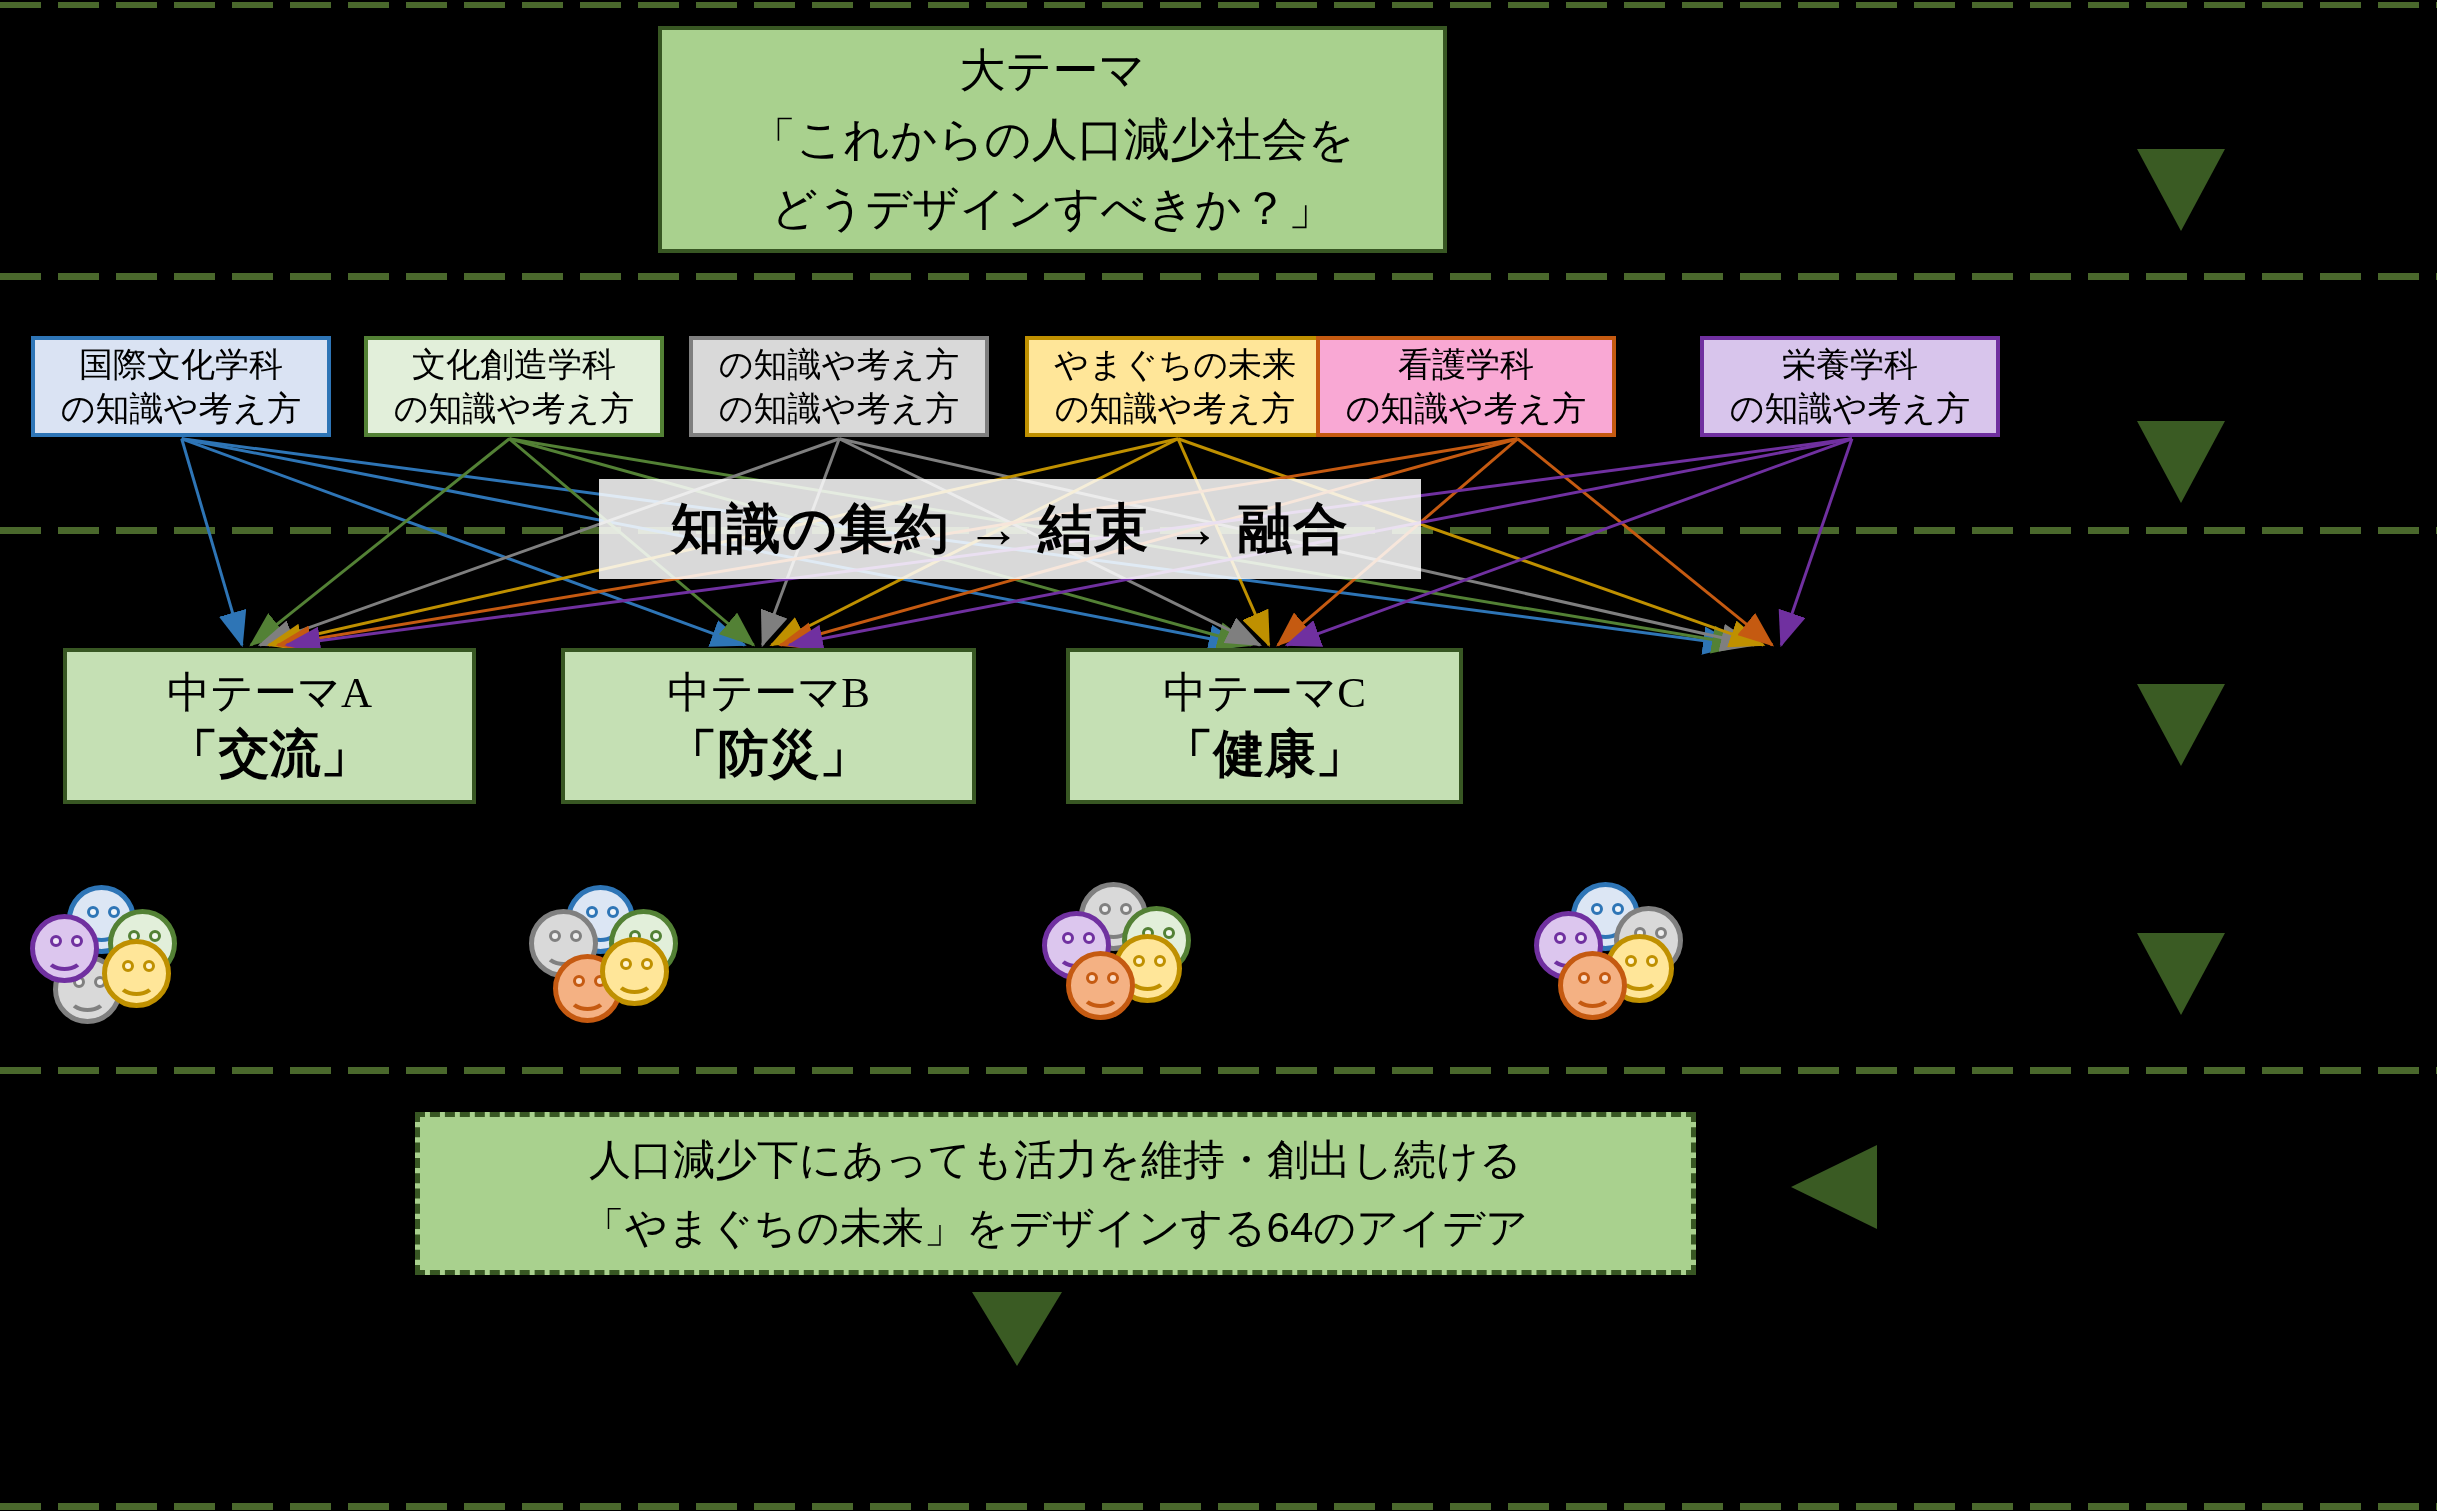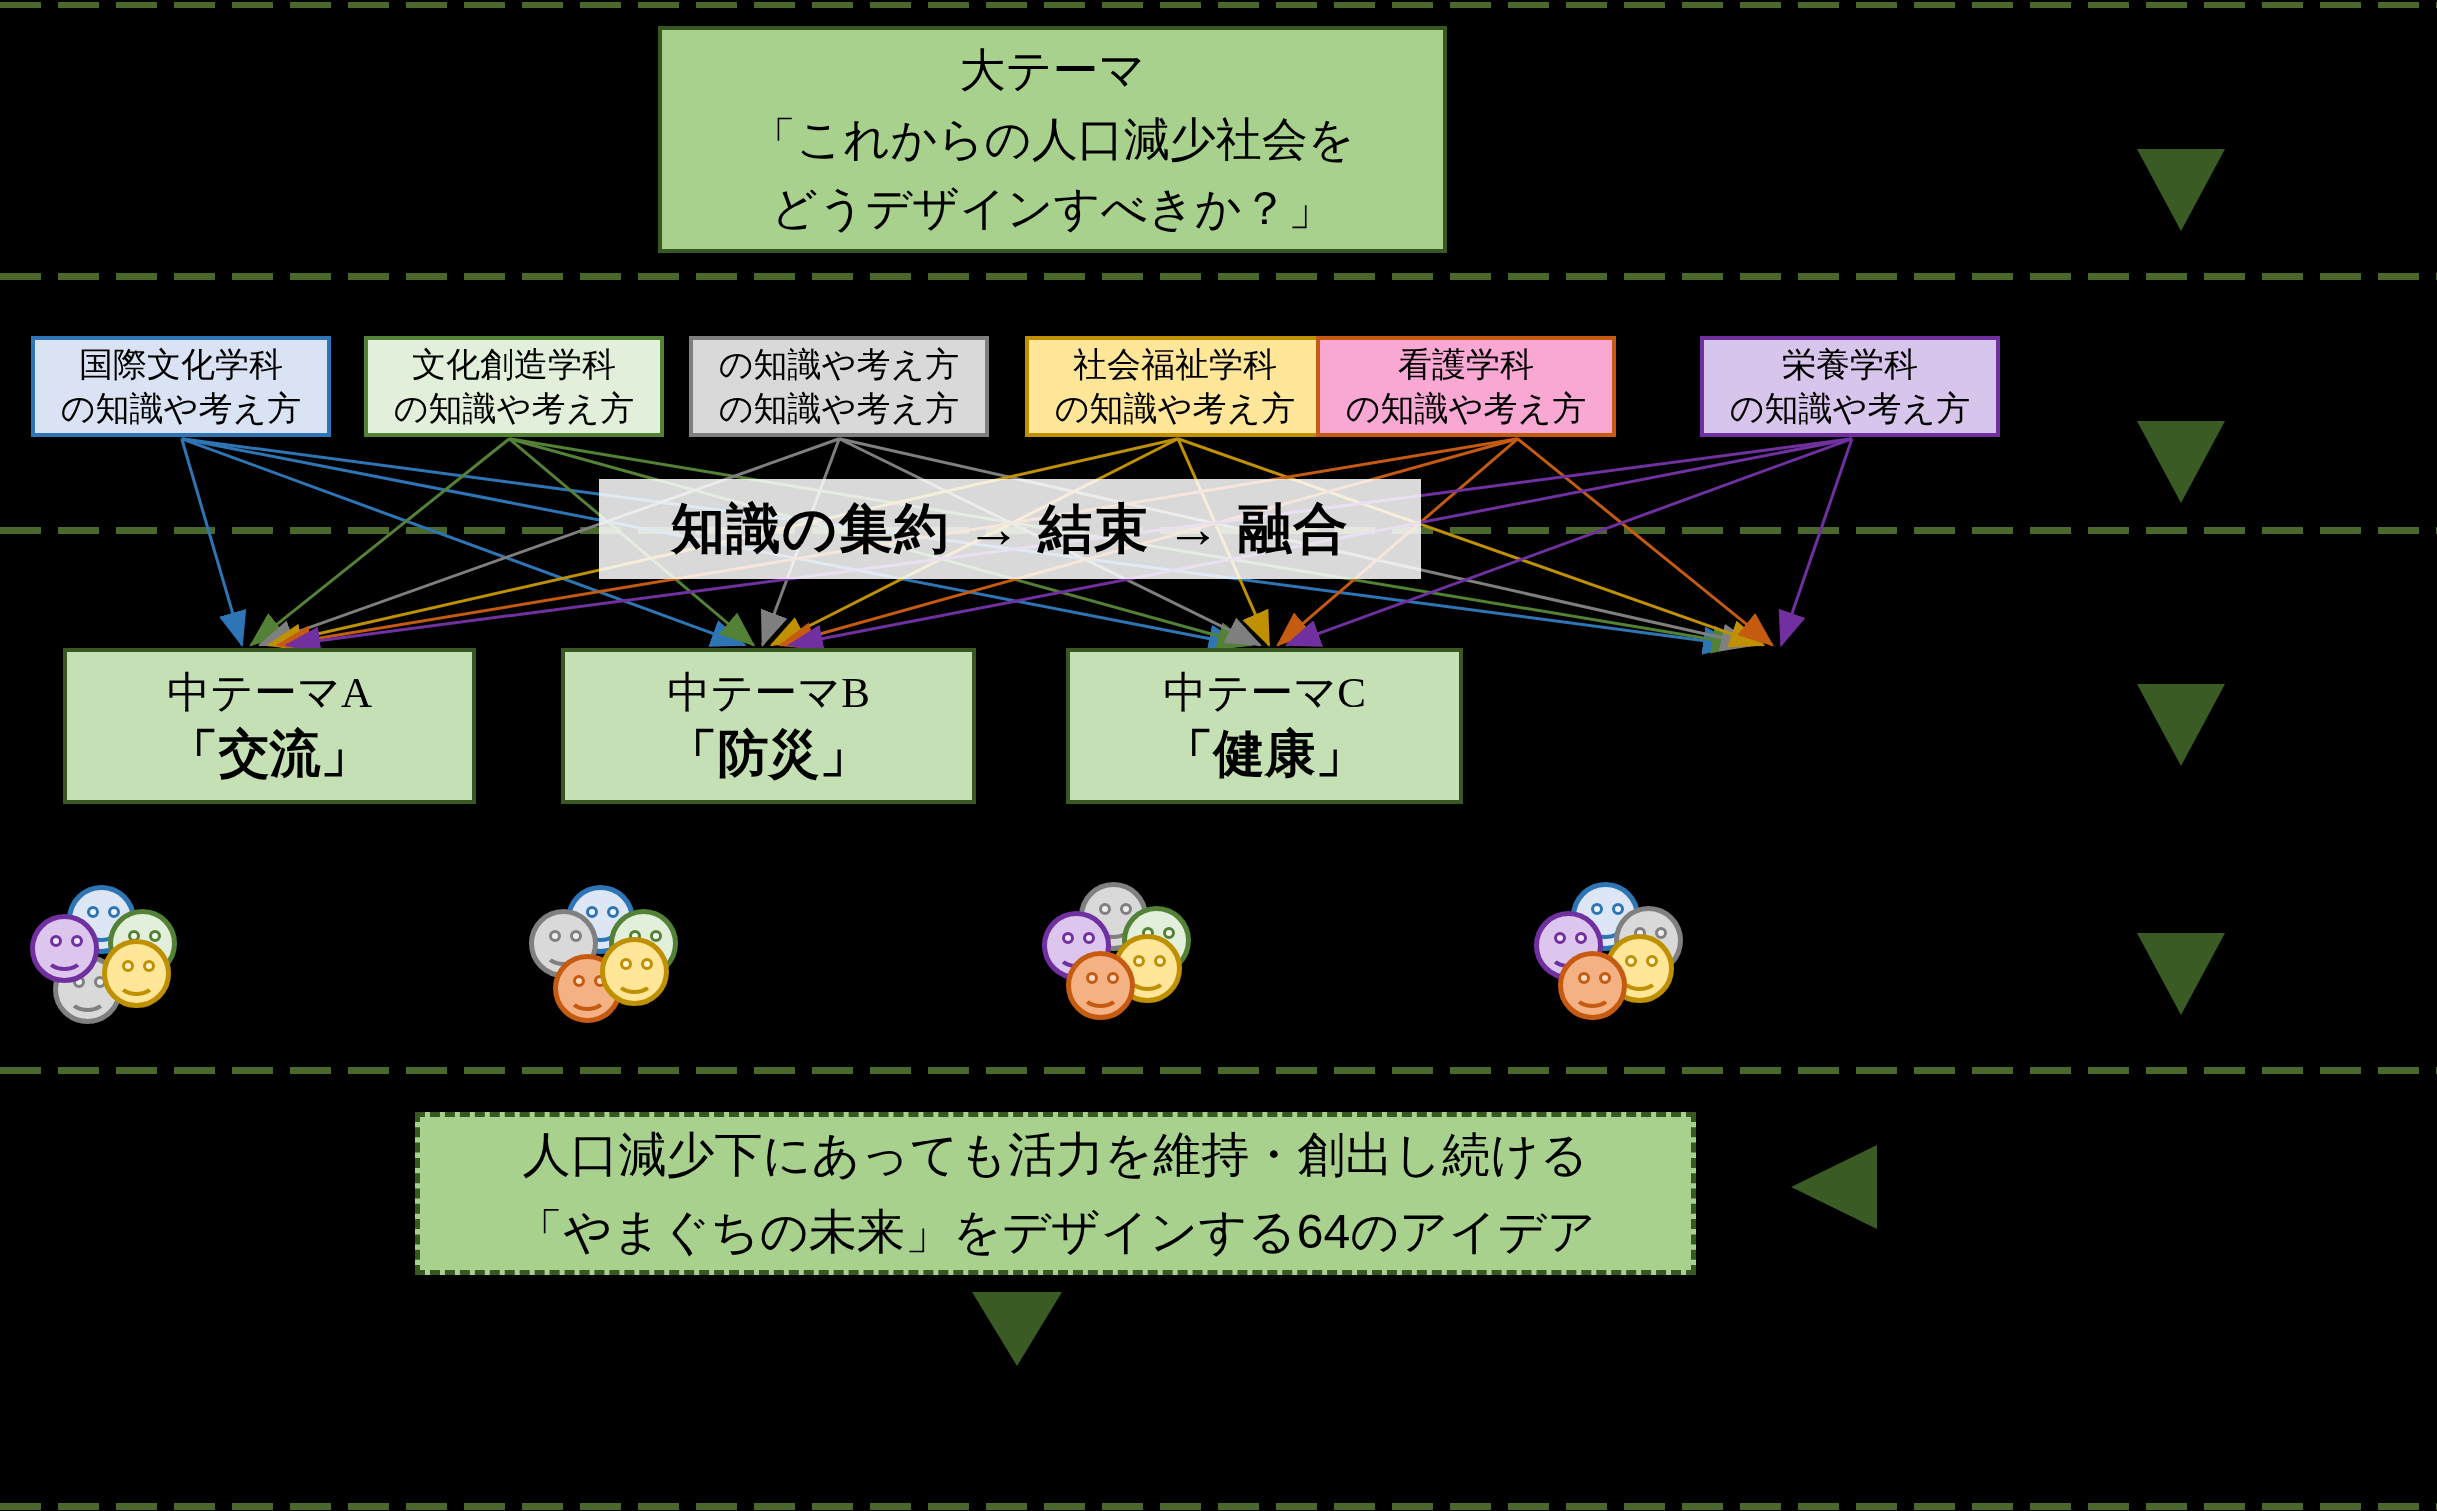--- a/index.html
+++ b/index.html
@@ -16,21 +16,21 @@
   
   .dept{top:336px;width:300px;height:101px;font-size:34px;line-height:1.28;border-style:solid;border-width:4.5px;}
   
   .fusion{left:599px;top:479px;width:822px;height:100px;background:rgba(255,255,255,0.85);
           font-size:54px;font-weight:600;letter-spacing:1.5px;}
   
   .mid{top:648px;height:156px;background:#C5E0B4;border:4.5px solid #385723;font-size:43px;line-height:1.3;}
   .mid .l2{font-size:51px;font-weight:bold;}
   
   .bottom-box{left:415px;top:1112px;width:1281px;height:163px;background:#A9D18E;
-              border:5.2px dashed #385723;font-size:48px;line-height:1.6;}
+              border:5.2px dashed #385723;font-size:42px;line-height:1.6;}
   
   #connector-layer{position:absolute;left:0;top:0;width:2438px;height:1512px;pointer-events:none;}
   
   .tri-down{position:absolute;width:0;height:0;border-left:44px solid transparent;
             border-right:44px solid transparent;border-top:82px solid #3A5B23;}
   .tri-left{position:absolute;width:0;height:0;border-top:42px solid transparent;
             border-bottom:42px solid transparent;border-right:86px solid #3A5B23;}
   
   .cluster{position:absolute;width:156px;height:149px;}
   .face{position:absolute;width:69px;height:69px;border-radius:50%;box-sizing:border-box;border-width:5.2px;border-style:solid;}
@@ -62,21 +62,21 @@
   </div>
   <div class="box dept" style="left:364px;background:#E2EFDA;border-color:#538135">
     <div>文化創造学科</div>
     <div>の知識や考え方</div>
   </div>
   <div class="box dept" style="left:689px;background:#D9D9D9;border-color:#7F7F7F">
     <div>の知識や考え方</div>
     <div>の知識や考え方</div>
   </div>
   <div class="box dept" style="left:1025px;background:#FFE699;border-color:#BF9000">
-    <div>社会福祉学科</div>
+    <div>やまぐちの未来</div>
     <div>の知識や考え方</div>
   </div>
   <div class="box dept" style="left:1316px;background:#f9a8d4;border-color:#C55A11">
     <div>看護学科</div>
     <div>の知識や考え方</div>
   </div>
   <div class="box dept" style="left:1700px;background:#D8C5EC;border-color:#7030A0">
     <div>栄養学科</div>
     <div>の知識や考え方</div>
   </div>

